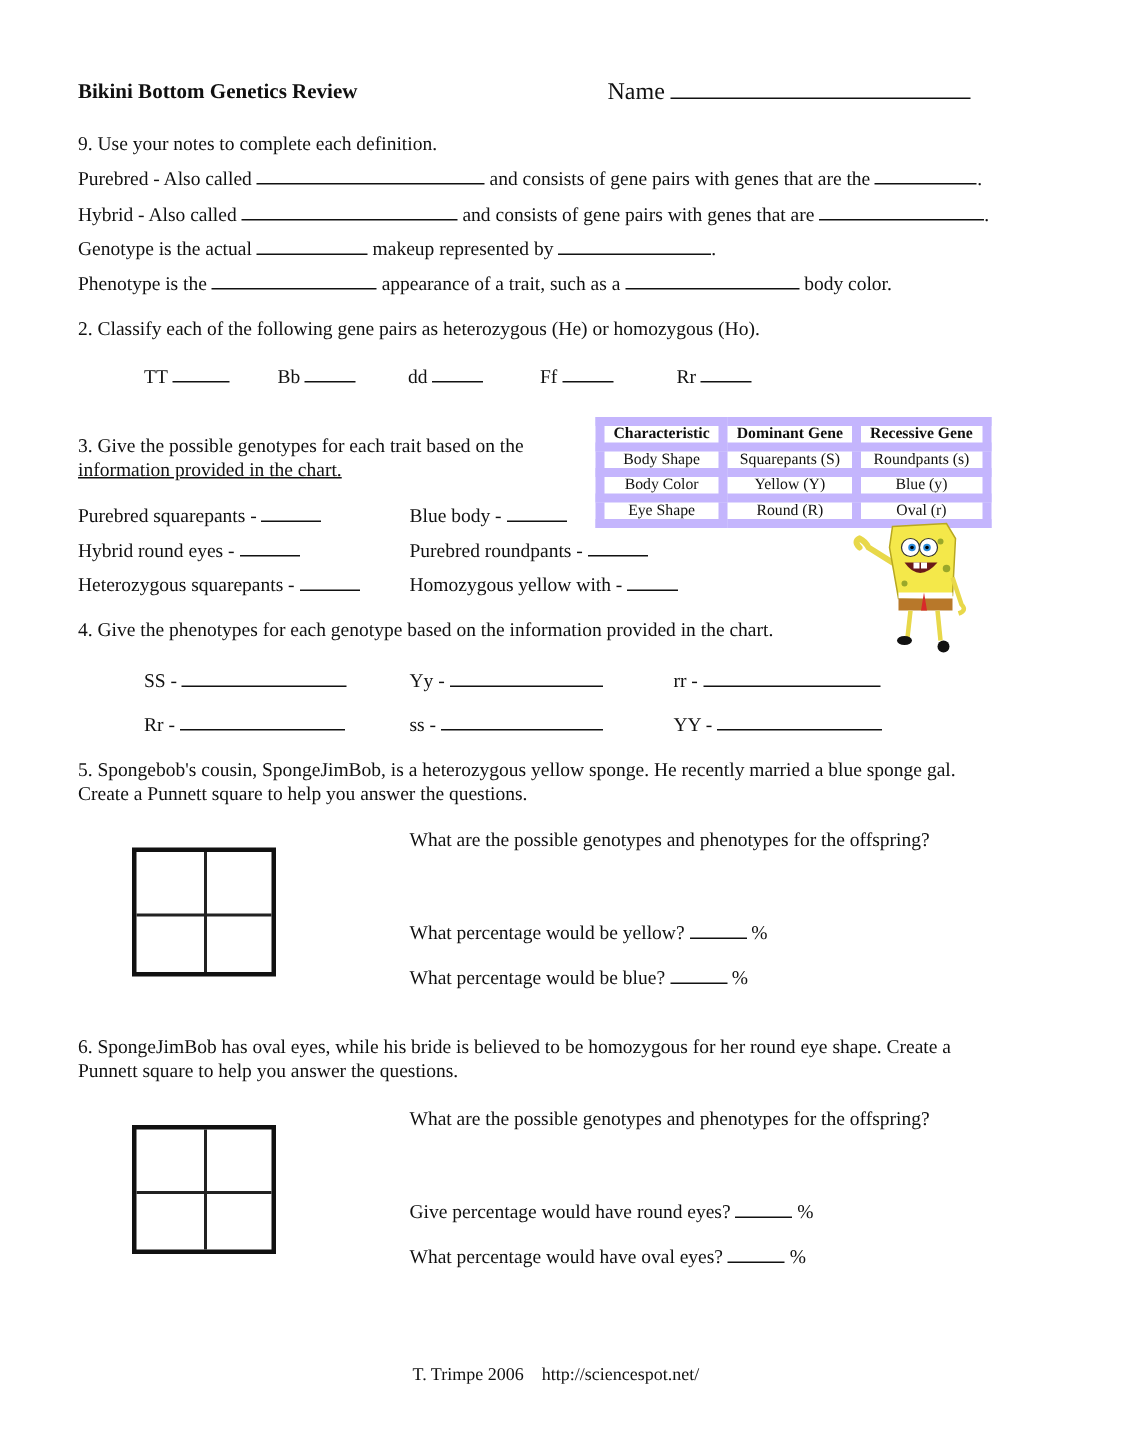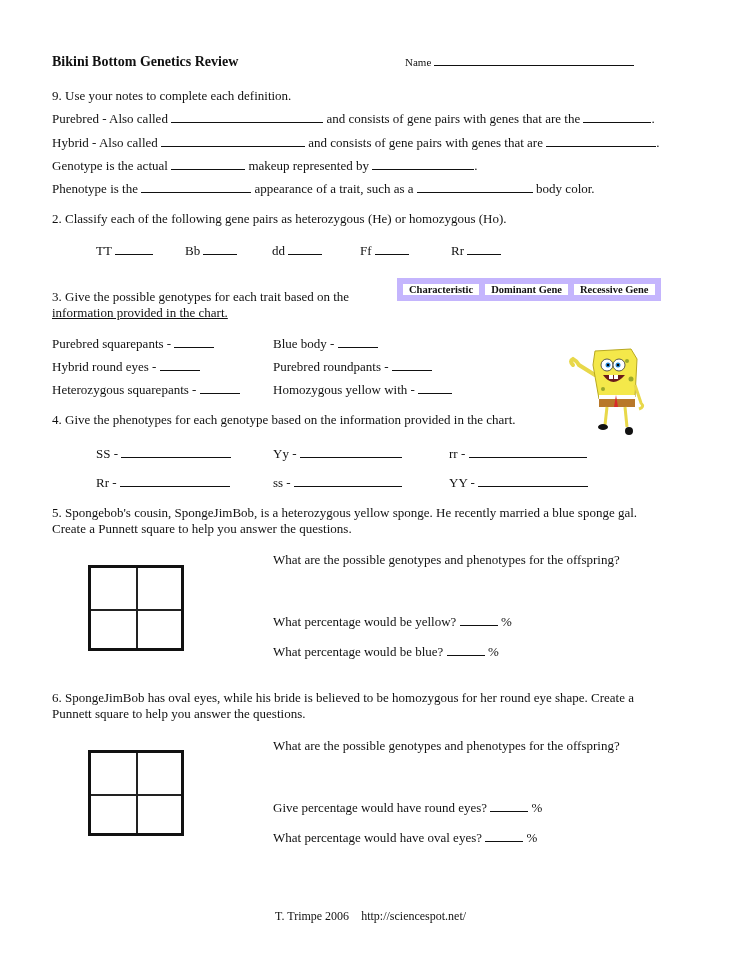--- a/index.html
+++ b/index.html
@@ -3,21 +3,21 @@
   <meta charset="utf-8">
   <style>
     html, body { margin: 0; padding: 0; background: #ffffff; }
     body {
       width: 749px; height: 970px; position: relative; overflow: hidden;
       font-family: "Liberation Serif", "DejaVu Serif", serif;
       color: #111111; font-size: 13px;
     }
     .abs { position: absolute; white-space: nowrap; line-height: 15px; }
     .title { font-weight: bold; font-size: 14px; }
-    .name { font-size: 11px; }
+    .name { font-size: 16px; }
     .blank { display: inline-block; border-bottom: 1px solid #111; height: 11px; vertical-align: baseline; }
     table.traits {
       position: absolute; left: 397px; top: 278px;
       border-collapse: collapse; font-size: 10.5px; line-height: 11px;
     }
     table.traits th, table.traits td {
       border: 6px solid #c4b5fd; padding: 0 6px; text-align: center; font-weight: normal;
     }
     table.traits th { font-weight: bold; }
     .punnett {
@@ -76,20 +76,35 @@
 
 <table class="traits">
   <thead>
     <tr>
       <th>Characteristic</th>
       <th>Dominant Gene</th>
       <th>Recessive Gene</th>
     </tr>
   </thead>
   <tbody>
+    <tr>
+      <td>Body Shape</td>
+      <td>Squarepants (S)</td>
+      <td>Roundpants (s)</td>
+    </tr>
+    <tr>
+      <td>Body Color</td>
+      <td>Yellow (Y)</td>
+      <td>Blue (y)</td>
+    </tr>
+    <tr>
+      <td>Eye Shape</td>
+      <td>Round (R)</td>
+      <td>Oval (r)</td>
+    </tr>
   </tbody>
 </table>
 
 <div class="abs" style="left:52px; top:336px;"><span>Purebred squarepants -</span> <span class="blank" style="width:40px;"></span></div>
 <div class="abs" style="left:52px; top:359px;"><span>Hybrid round eyes -</span> <span class="blank" style="width:40px;"></span></div>
 <div class="abs" style="left:52px; top:382px;"><span>Heterozygous squarepants -</span> <span class="blank" style="width:40px;"></span></div>
 <div class="abs" style="left:273px; top:336px;"><span>Blue body -</span> <span class="blank" style="width:40px;"></span></div>
 <div class="abs" style="left:273px; top:359px;"><span>Purebred roundpants -</span> <span class="blank" style="width:40px;"></span></div>
 <div class="abs" style="left:273px; top:382px;"><span>Homozygous yellow with -</span> <span class="blank" style="width:34px;"></span></div>
 

